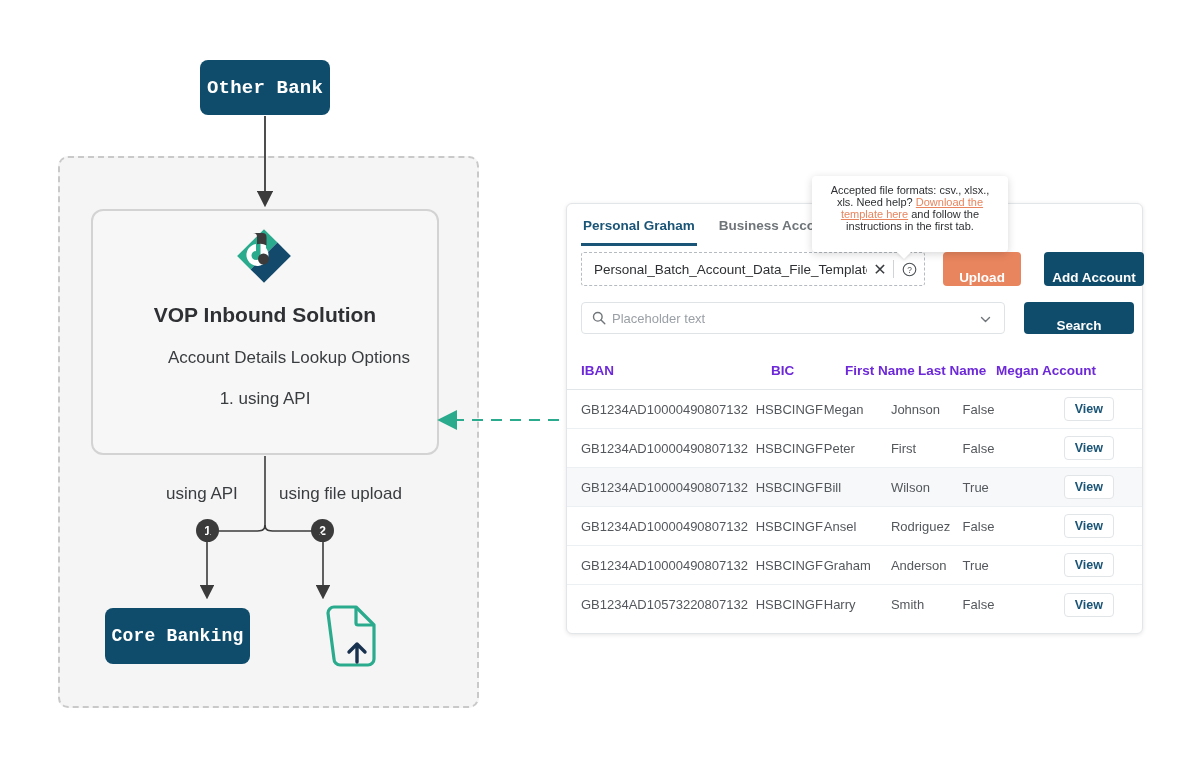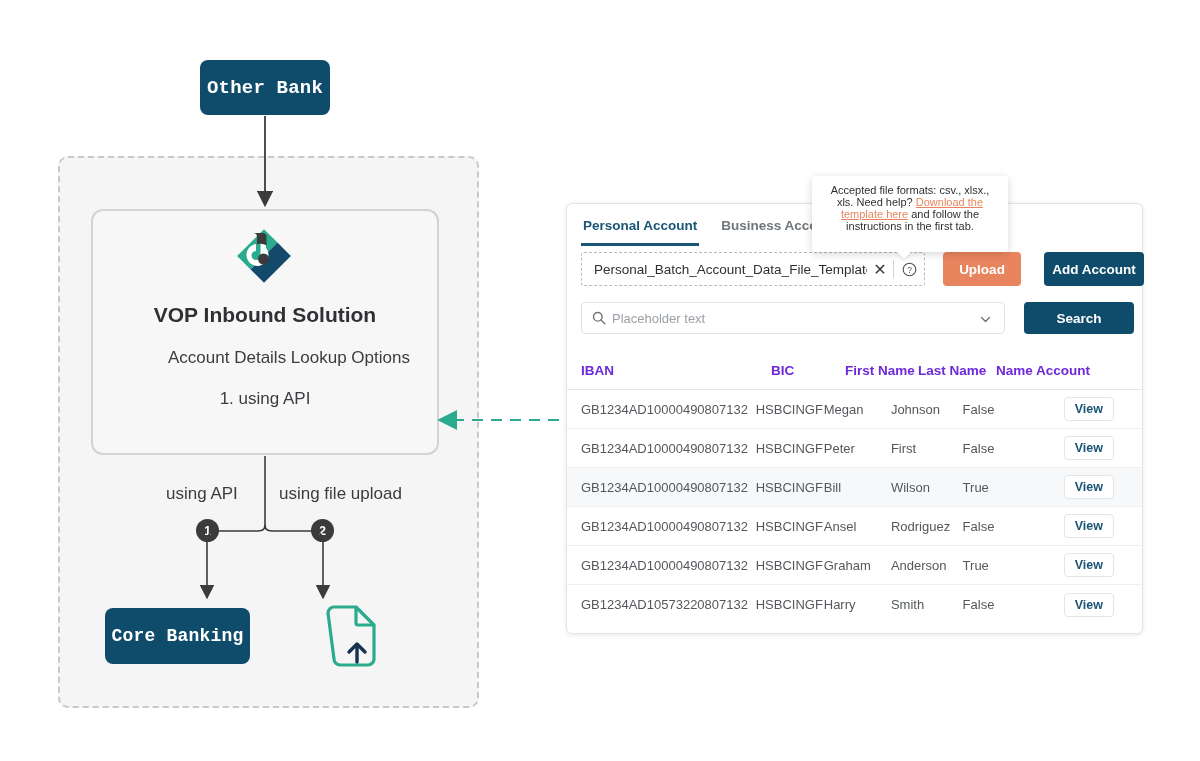--- a/index.html
+++ b/index.html
@@ -99,21 +99,21 @@
     position: absolute; left: 0; top: 0; width: 344px; height: 34px;
     border: 1px dashed #b5bbc0; border-radius: 3px; background: #fff;
     display: flex; align-items: center;
   }
   .file-name { font-size: 13.5px; color: #2e3033; margin-left: 12px; flex: 1; white-space: nowrap; overflow: hidden; }
   .file-clear { width: 26px; text-align:center; color:#3a3d40; font-size: 16px; cursor:pointer; }
   .file-sep { width:1px; height:18px; background:#d0d4d7; }
   .file-help { width: 30px; display:flex; align-items:center; justify-content:center; cursor:pointer; }
   .btn {
     position:absolute; top:0; height: 34px; border-radius: 4px;
-    display:flex; align-items:center; justify-content:center;
+    display:flex; align-items:flex-end; justify-content:center;
     font-size: 13.5px; font-weight: 700; color:#fff; cursor: pointer; border:none;
   }
   #upload-btn { left: 362px; width: 78px; background: #e8855e; }
   #add-account-btn { left: 463px; width: 100px; background: #0f4c6b; }
 
   .search-row { position:absolute; left:14px; top: 98px; right:14px; height: 32px; }
   .search-input {
     position:absolute; left:0; top:0; width: 424px; height: 32px;
     border: 1px solid #dfe3e6; border-radius: 4px; background:#fff;
     display:flex; align-items:center;
@@ -234,21 +234,21 @@
       <path d="M5 8 a6 6 0 0 1 6 -6 h22 l18 18 v34 a6 6 0 0 1 -6 6 h-28 a6 6 0 0 1 -6 -6 z" fill="none" stroke="#2bab8d" stroke-width="3.2" stroke-linejoin="round"></path>
       <path d="M33 2 v16 a2 2 0 0 0 2 2 h16" fill="none" stroke="#2bab8d" stroke-width="3.2" stroke-linejoin="round"></path>
       <path d="M34 57 v-18 M34 39 l-8 8 M34 39 l8 8" fill="none" stroke="#18314f" stroke-width="3.4" stroke-linecap="round" stroke-linejoin="round"></path>
     </svg>
   </div>
 
   <div class="panel">
 
     <div class="tabs">
       <div class="tab active">
-        <span>Personal Account</span>
+        <span>Personal Graham</span>
       </div>
       <div class="tab">
         <span>Business Account</span>
       </div>
     </div>
 
     <div class="upload-row">
       <div class="file-field">
         <span class="file-name">Personal_Batch_Account_Data_File_Template.csv</span>
         <span class="file-clear">✕</span>
@@ -287,21 +287,21 @@
         <span>Search</span>
       </button>
     </div>
 
     <div class="tbl">
       <div class="tr head">
         <div class="c-iban">IBAN</div>
         <div class="c-bic">BIC</div>
         <div class="c-first">First Name</div>
         <div class="c-last">Last Name</div>
-        <div class="c-joint">Name Account</div>
+        <div class="c-joint">Megan Account</div>
         <div class="c-act"></div>
       </div>
 
       <div class="tr">
         <div class="c-iban">GB1234AD10000490807132</div>
         <div class="c-bic">HSBCINGF</div>
         <div class="c-first">Megan</div>
         <div class="c-last">Johnson</div>
         <div class="c-joint">False</div>
         <div class="c-act">

